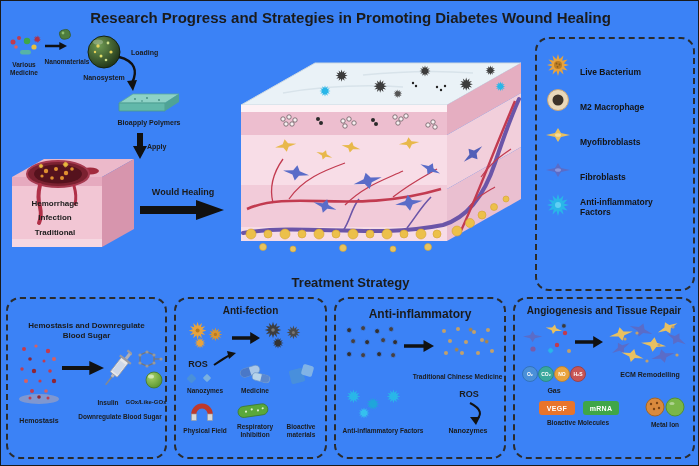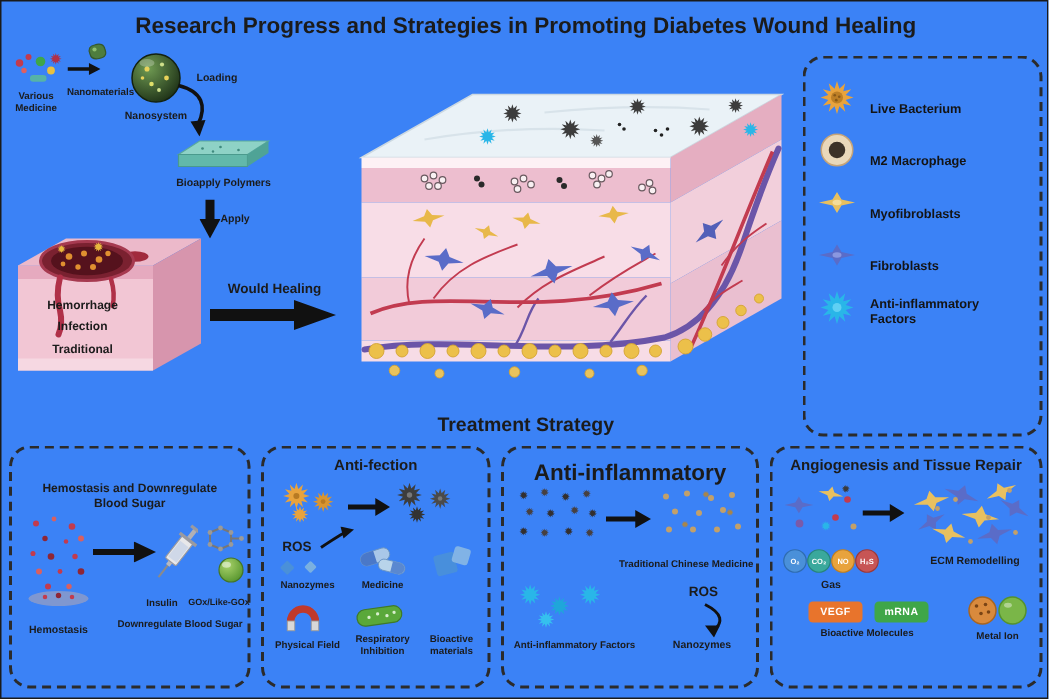--- a/index.html
+++ b/index.html
@@ -383,21 +383,21 @@
     </svg>
     <div class="t" style="left:50px;top:124px;width:58px;font-size:6.5px">Respiratory Inhibition</div>
     <svg style="position:absolute;left:110px;top:62px" width="32" height="28" viewBox="0 0 32 28">
       <rect x="4" y="8" width="14" height="14" rx="2" fill="#4a90d9" opacity="0.92" transform="rotate(-14 11 15)"></rect>
       <rect x="16" y="4" width="11" height="11" rx="2" fill="#8ab8e4" opacity="0.9" transform="rotate(16 21.5 9.5)"></rect>
     </svg>
     <div class="t" style="left:100px;top:124px;width:50px;font-size:6.5px">Bioactive materials</div>
   </div>
 
   <div class="dbox" style="left:333px;top:296px;width:172px;height:162px">
-    <div class="t" style="left:8px;top:8px;width:152px;font-size:15px">Anti-inflammatory</div>
+    <div class="t" style="left:8px;top:8px;width:152px;font-size:12px">Anti-inflammatory</div>
     <svg style="position:absolute;left:8px;top:26px" width="58" height="42" viewBox="0 0 58 42">
       <g fill="#332f2f">
         <use href="#star12" transform="translate(2,2) scale(0.26)"></use>
           <use href="#star12" transform="translate(16,0) scale(0.26)" fill="#474040"></use>
         <use href="#star12" transform="translate(30,3) scale(0.26)"></use>
           <use href="#star12" transform="translate(44,1) scale(0.26)" fill="#474040"></use>
         <use href="#star12" transform="translate(6,13) scale(0.26)" fill="#474040"></use>
           <use href="#star12" transform="translate(20,14) scale(0.26)"></use>
         <use href="#star12" transform="translate(36,12) scale(0.26)" fill="#474040"></use>
           <use href="#star12" transform="translate(48,14) scale(0.26)"></use>

